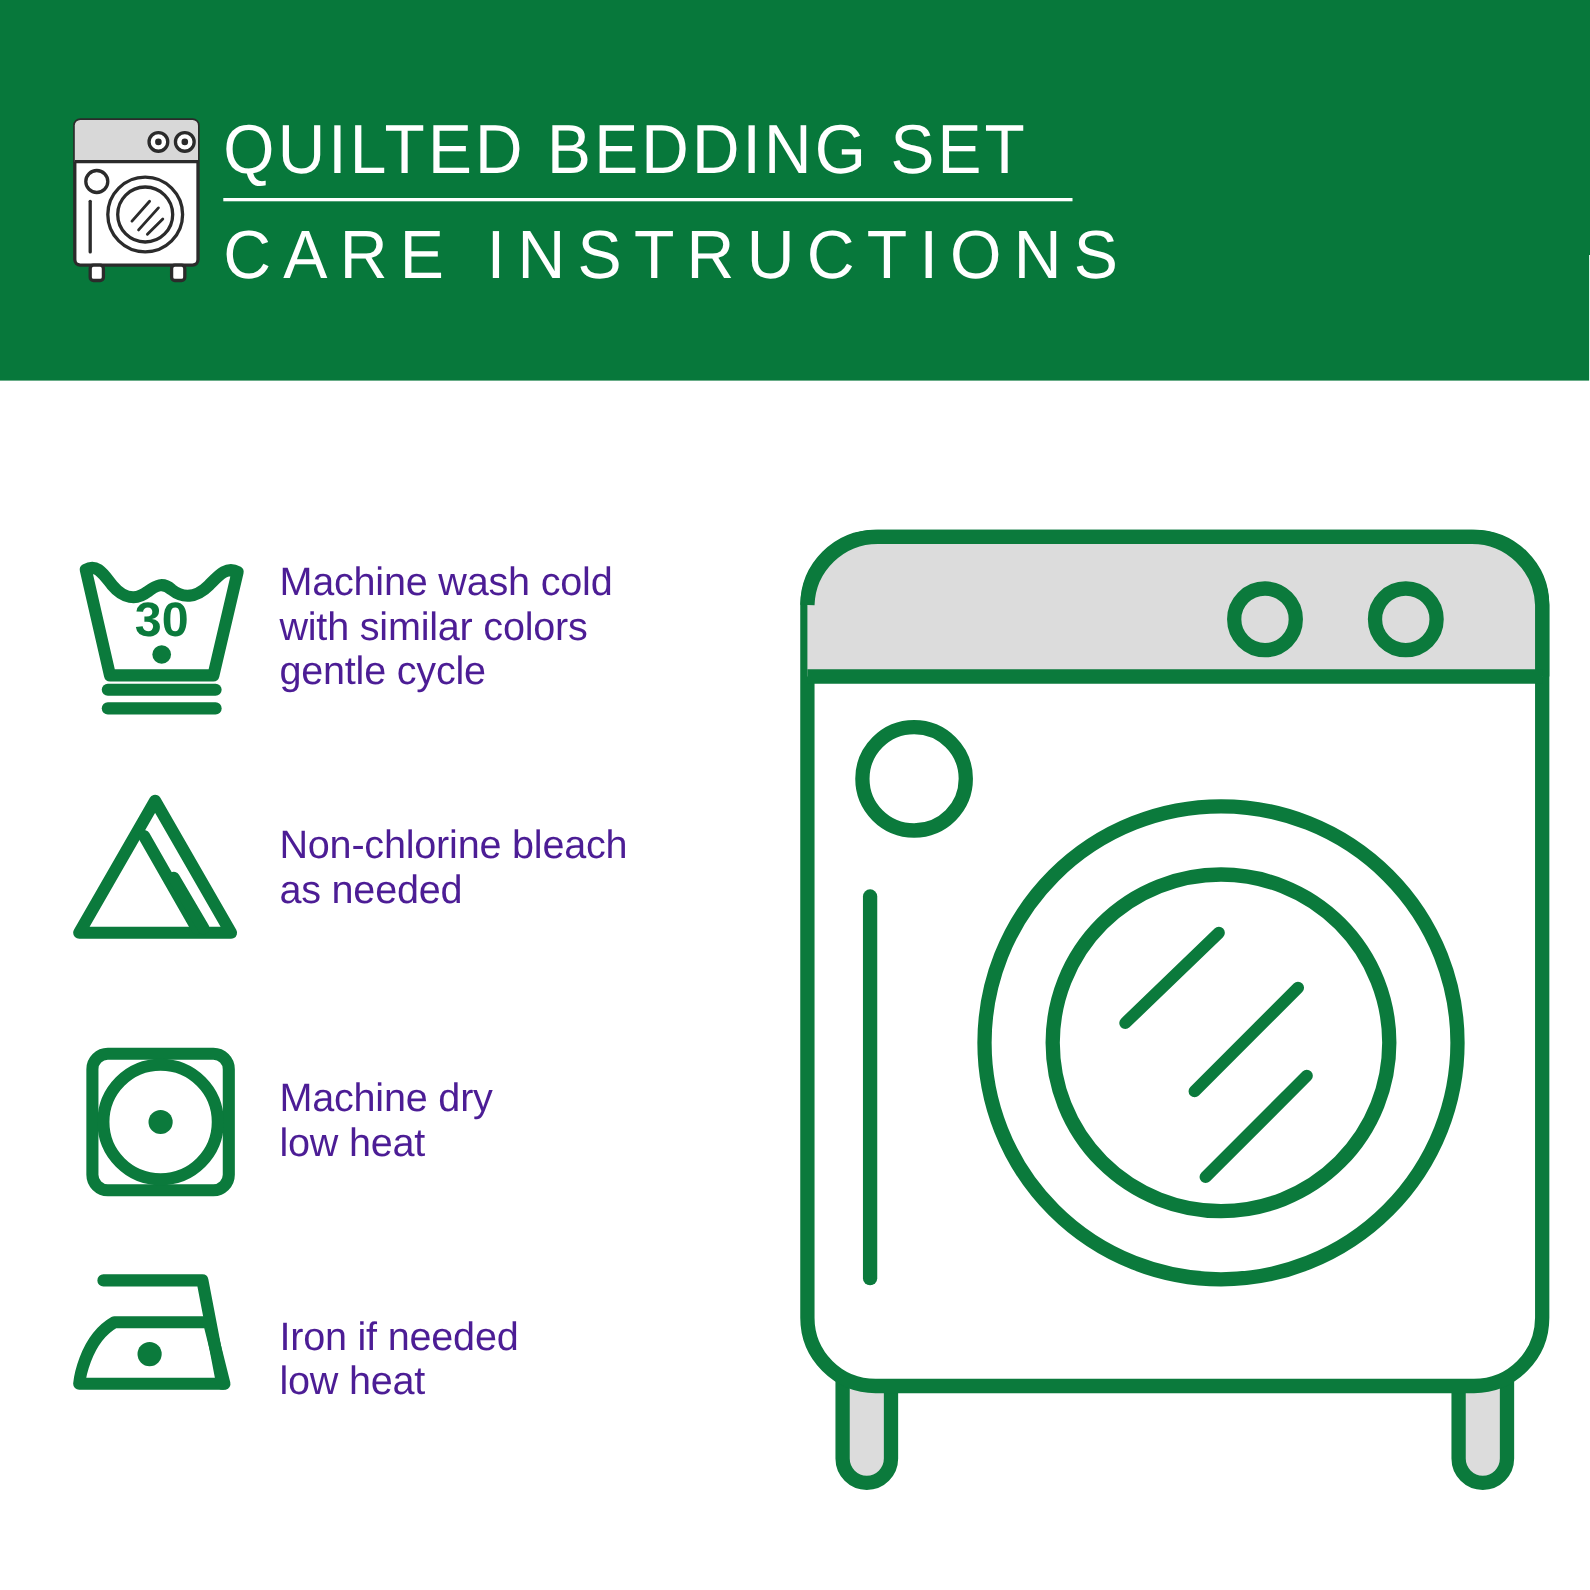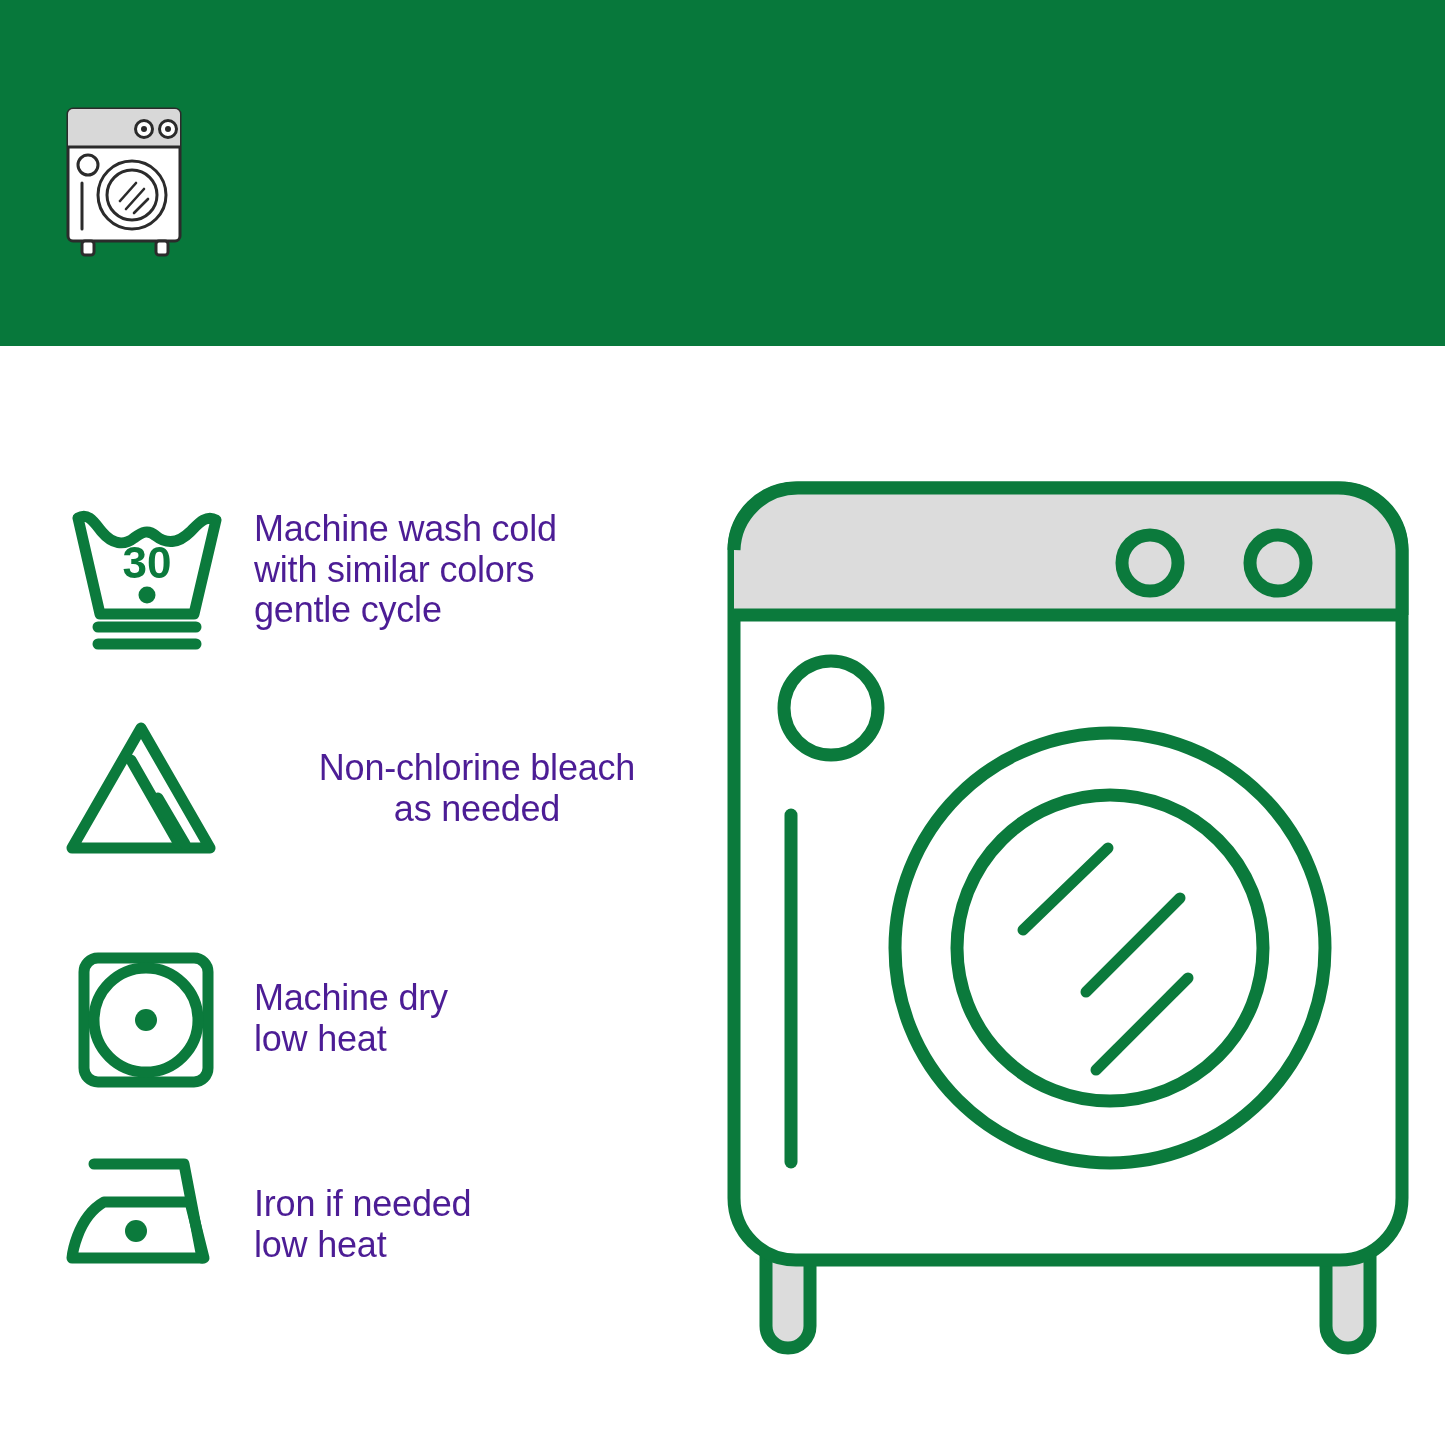--- a/index.html
+++ b/index.html
@@ -102,23 +102,23 @@
     font-family: "Liberation Sans", sans-serif;
     font-size: 36px;
     font-weight: 400;
     line-height: 40.5px;
     letter-spacing: -0.2px;
     white-space: pre-line;
     padding-left: 12px;
   }
 
   #row-0 { top: 150px; }
-  #row-1 { top: 370px; text-align: center; }
+  #row-1 { top: 370px; }
   #row-2 { top: 600px; }
-  #row-3 { top: 800px; }
+  #row-3 { top: 800px; align-items: center; }
 
   #row-0 .care-text { padding-top: 13px; }
   #row-1 .care-text { padding-top: 32px; }
   #row-2 .care-text { padding-top: 32px; }
   #row-3 .care-text { padding-top: 38px; }
 
   
   #washer-illustration {
     position: absolute;
     left: 718px;
@@ -155,20 +155,25 @@
         <circle cx="72" cy="92" r="25" fill="#ffffff" stroke="#2b2b2b" stroke-width="3"></circle>
         <line x1="60" y1="98" x2="76" y2="80" stroke="#2b2b2b" stroke-width="2.6" stroke-linecap="round"></line>
         <line x1="66" y1="106" x2="84" y2="86" stroke="#2b2b2b" stroke-width="2.6" stroke-linecap="round"></line>
         <line x1="74" y1="110" x2="88" y2="96" stroke="#2b2b2b" stroke-width="2.6" stroke-linecap="round"></line>
 
         <rect x="22" y="138" width="12" height="14" rx="3" ry="3" fill="#ffffff" stroke="#2b2b2b" stroke-width="3"></rect>
         <rect x="96" y="138" width="12" height="14" rx="3" ry="3" fill="#ffffff" stroke="#2b2b2b" stroke-width="3"></rect>
       </svg>
     </div>
 
+    <div id="header-text-block">
+      <div id="header-title">QUILTED BEDDING SET</div>
+      <div id="header-rule"></div>
+      <div id="header-subtitle">CARE INSTRUCTIONS</div>
+    </div>
 
   </div>
 
   <div id="care-list">
 
     <div class="care-row" id="row-0">
       <div class="care-symbol">
         <svg width="175" height="155" viewBox="0 0 175 155" xmlns="http://www.w3.org/2000/svg">
           <g fill="none" stroke="#0b7a3c" stroke-width="11" stroke-linecap="round" stroke-linejoin="round">
 

